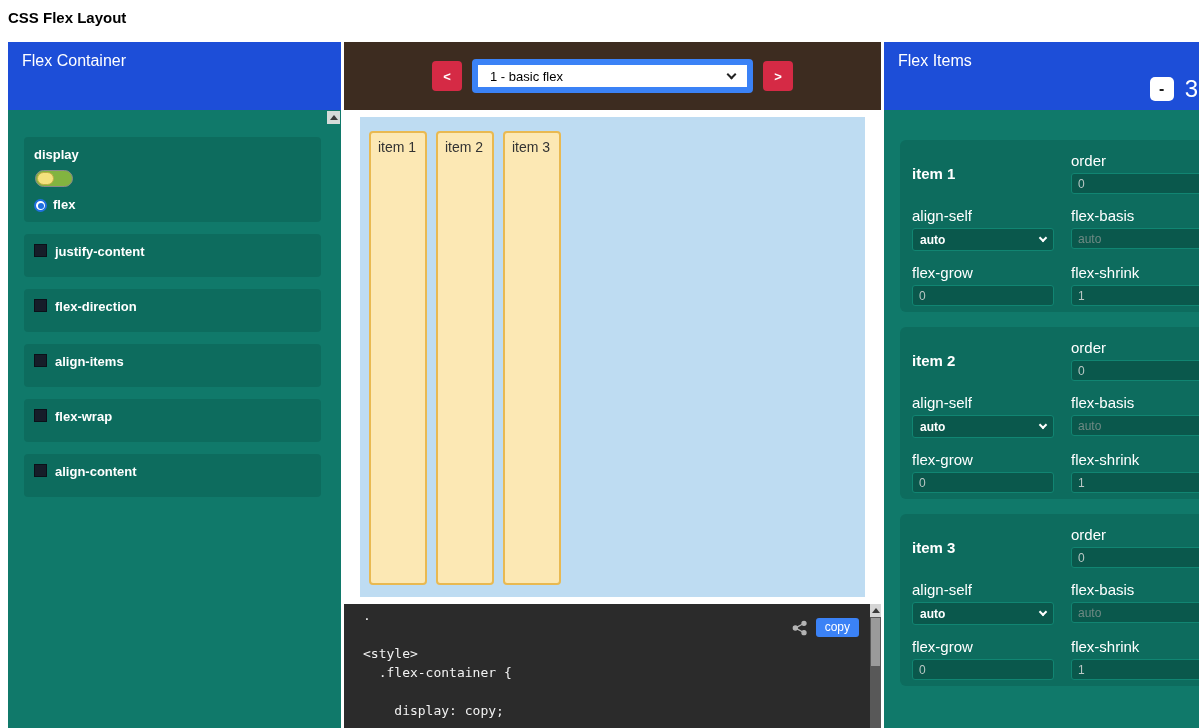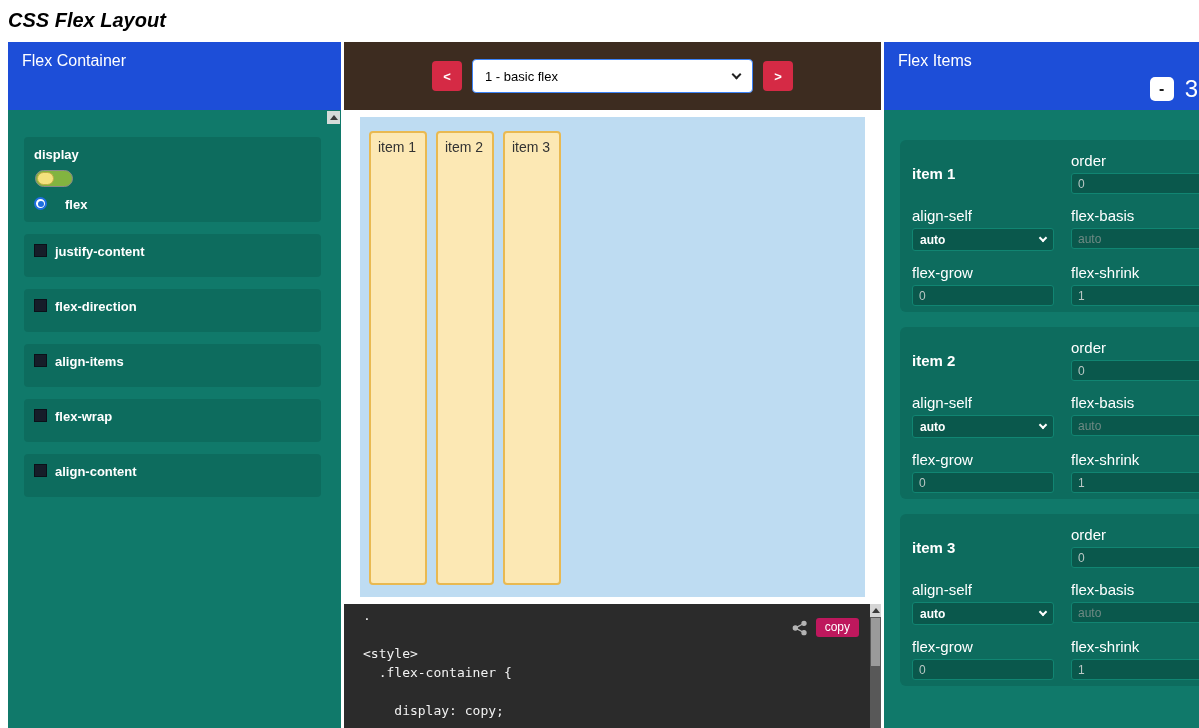--- a/index.html
+++ b/index.html
@@ -1,64 +1,64 @@
 <!DOCTYPE html>
 <html><head>
 <meta charset="utf-8">
 <style>
   * { margin:0; padding:0; box-sizing:border-box; }
   html,body { background:#fff; }
   body { font-family:"Liberation Sans", sans-serif; }
   #root { position:relative; width:1199px; height:728px; background:#fff; overflow:hidden; }
 
-  .page-title { position:absolute; left:8px; top:9px; font-size:20px; font-weight:bold; color:#000;font-style:italic; }
+  .page-title { position:absolute; left:8px; top:9px; font-size:15px; font-weight:bold; color:#000; }
 
   
   .panel-header { background:#1d4ed8; color:#fff; }
   .left-panel  { position:absolute; left:8px;   top:42px; width:333px; height:686px; }
   .right-panel { position:absolute; left:884px; top:42px; width:363px; height:686px; }
   .left-panel .panel-header, .right-panel .panel-header { height:68px; padding:10px 14px; font-size:16px; position:relative; }
   .panel-body { position:absolute; top:68px; left:0; right:0; bottom:0; background:#10796a; overflow:hidden; }
 
   .scroll-btn { position:absolute; top:1px; right:1px; width:13px; height:13px; background:#d5dbd9;
                 display:flex; align-items:center; justify-content:center; }
   .scroll-btn::after { content:''; border-left:4px solid transparent; border-right:4px solid transparent; border-bottom:5px solid #3b3b3b; }
 
   
   .ctrl-group { margin:0 20px 12px 16px; background:#0d6c5e; border-radius:4px; padding:10px 10px; }
   .ctrl-group.first { margin-top:27px; }
   .ctrl-label { font-size:13px; font-weight:bold; color:#fff; }
   .toggle { width:38px; height:17px; background:#82b440; border:1px solid #8a8a8a; border-radius:9px; position:relative; margin:8px 0 10px 1px; cursor:pointer; }
   .toggle-knob { position:absolute; left:1px; top:1px; width:17px; height:13px; background:#f4e27d; border:1px solid #bfae45; border-radius:7px; }
-  .radio-row { display:flex; align-items:flex-start; gap:18px; }
+  .radio-row { display:flex; align-items:flex-end; gap:6px; }
   .radio { width:13px; height:13px; border-radius:50%; border:2px solid #1f6fe0; background:#fff; position:relative; }
   .radio::after { content:''; position:absolute; inset:1.5px; background:#1f6fe0; border-radius:50%; }
   .opt-row { display:flex; align-items:flex-start; gap:8px; min-height:23px; }
   .checkbox { width:13px; height:13px; background:#161d29; border:1px solid #0b1019; flex:0 0 auto; }
 
   
   .mid-header { position:absolute; left:344px; top:42px; width:537px; height:68px; background:#3d2c20;
                 display:flex; align-items:center; justify-content:center; gap:10px; }
   .nav-btn { width:30px; height:30px; background:#d52a45; color:#fff; border:none; border-radius:4px;
              font-size:13px; font-weight:bold; cursor:pointer; }
-  .example-select { width:281px; height:34px; background:#fff; border:1px solid #3b82f6; border-radius:4px;
+  .example-select { width:281px; height:34px; background:#fff; border:6px solid #3b82f6; border-radius:4px;
                     display:flex; align-items:center; justify-content:space-between; padding:0 12px 0 12px;
                     font-size:13px; color:#000; cursor:pointer; }
   .chev-dark { width:7px; height:7px; border-right:2px solid #222; border-bottom:2px solid #222; transform:rotate(45deg); margin-top:-4px; }
 
   .flex-preview { position:absolute; left:360px; top:117px; width:505px; height:480px; background:#bedcf2; display:flex; align-items:stretch; }
   .flex-item-box { margin:14px 0 12px 9px; width:58px; background:#fce8b4; border:2px solid #e9b951; border-radius:4px;
                    padding:6px 0 0 7px; font-size:14px; color:#333; }
 
   .code-area { position:absolute; left:344px; top:604px; width:537px; height:124px; background:#2b2b2b; overflow:hidden; }
   .code-lines { position:absolute; left:19px; top:2px; font-family:"DejaVu Sans Mono", monospace;
                 font-size:13px; line-height:19px; color:#f2f2f2; }
   .code-line { white-space:pre; min-height:19px; }
   .code-toolbar { position:absolute; top:14px; right:22px; display:flex; align-items:center; gap:8px; }
-  .copy-btn { background:#be185d; color:#fff; font-size:12px; border:none; border-radius:3px; padding:2px 9px 3px; cursor:pointer; }
+  .copy-btn { background:#3b82f6; color:#fff; font-size:12px; border:none; border-radius:3px; padding:2px 9px 3px; cursor:pointer; }
   .code-scrollbar { position:absolute; right:0; top:0; width:11px; height:100%; background:#585858; }
   .code-scroll-up { position:absolute; top:0; left:0; right:0; height:13px; background:#d5d5d5; display:flex; align-items:center; justify-content:center; }
   .code-scroll-up::after { content:''; border-left:4px solid transparent; border-right:4px solid transparent; border-bottom:5px solid #3b3b3b; }
   .code-thumb { position:absolute; top:14px; left:1px; width:9px; height:48px; background:#9a9a9a; }
 
   
   .items-header-controls { position:absolute; right:14px; bottom:7px; display:flex; align-items:center; gap:11px; }
   .count-btn { width:24px; height:24px; background:#fff; color:#1d1d1d; border:none; border-radius:5px;
                font-size:16px; font-weight:bold; line-height:22px; cursor:pointer; }
   .item-count { color:#fff; font-size:24px; }

